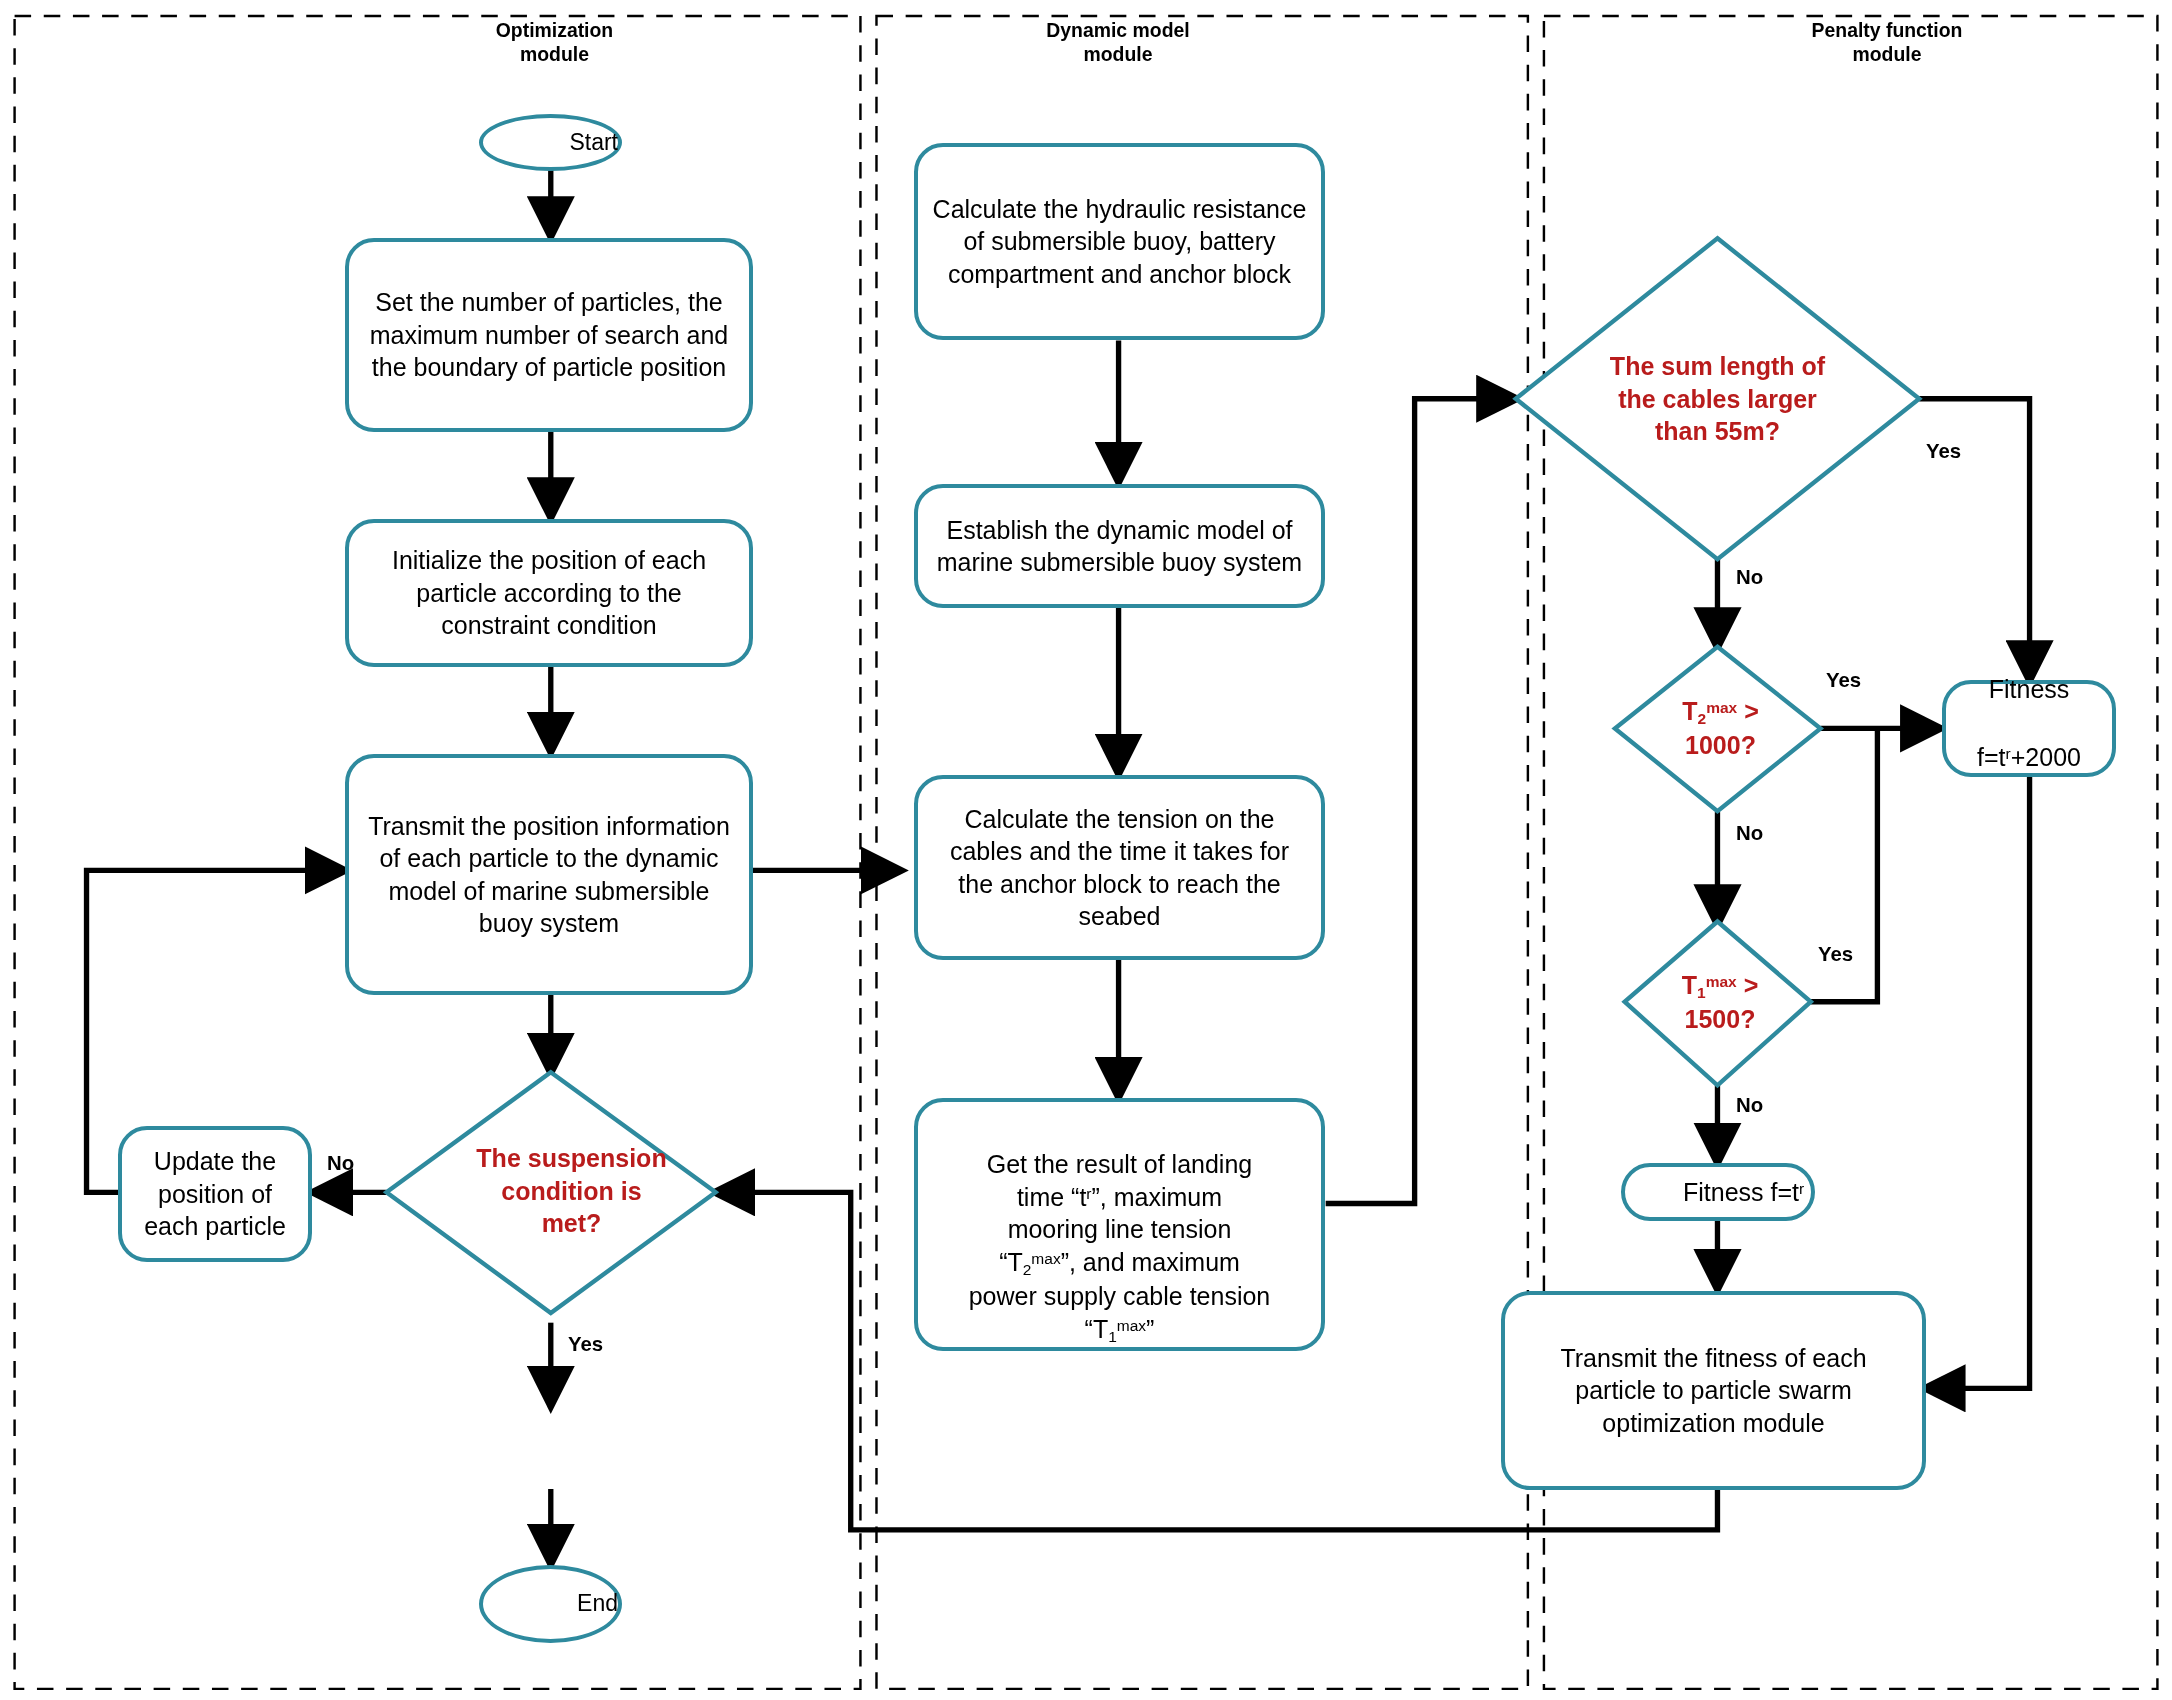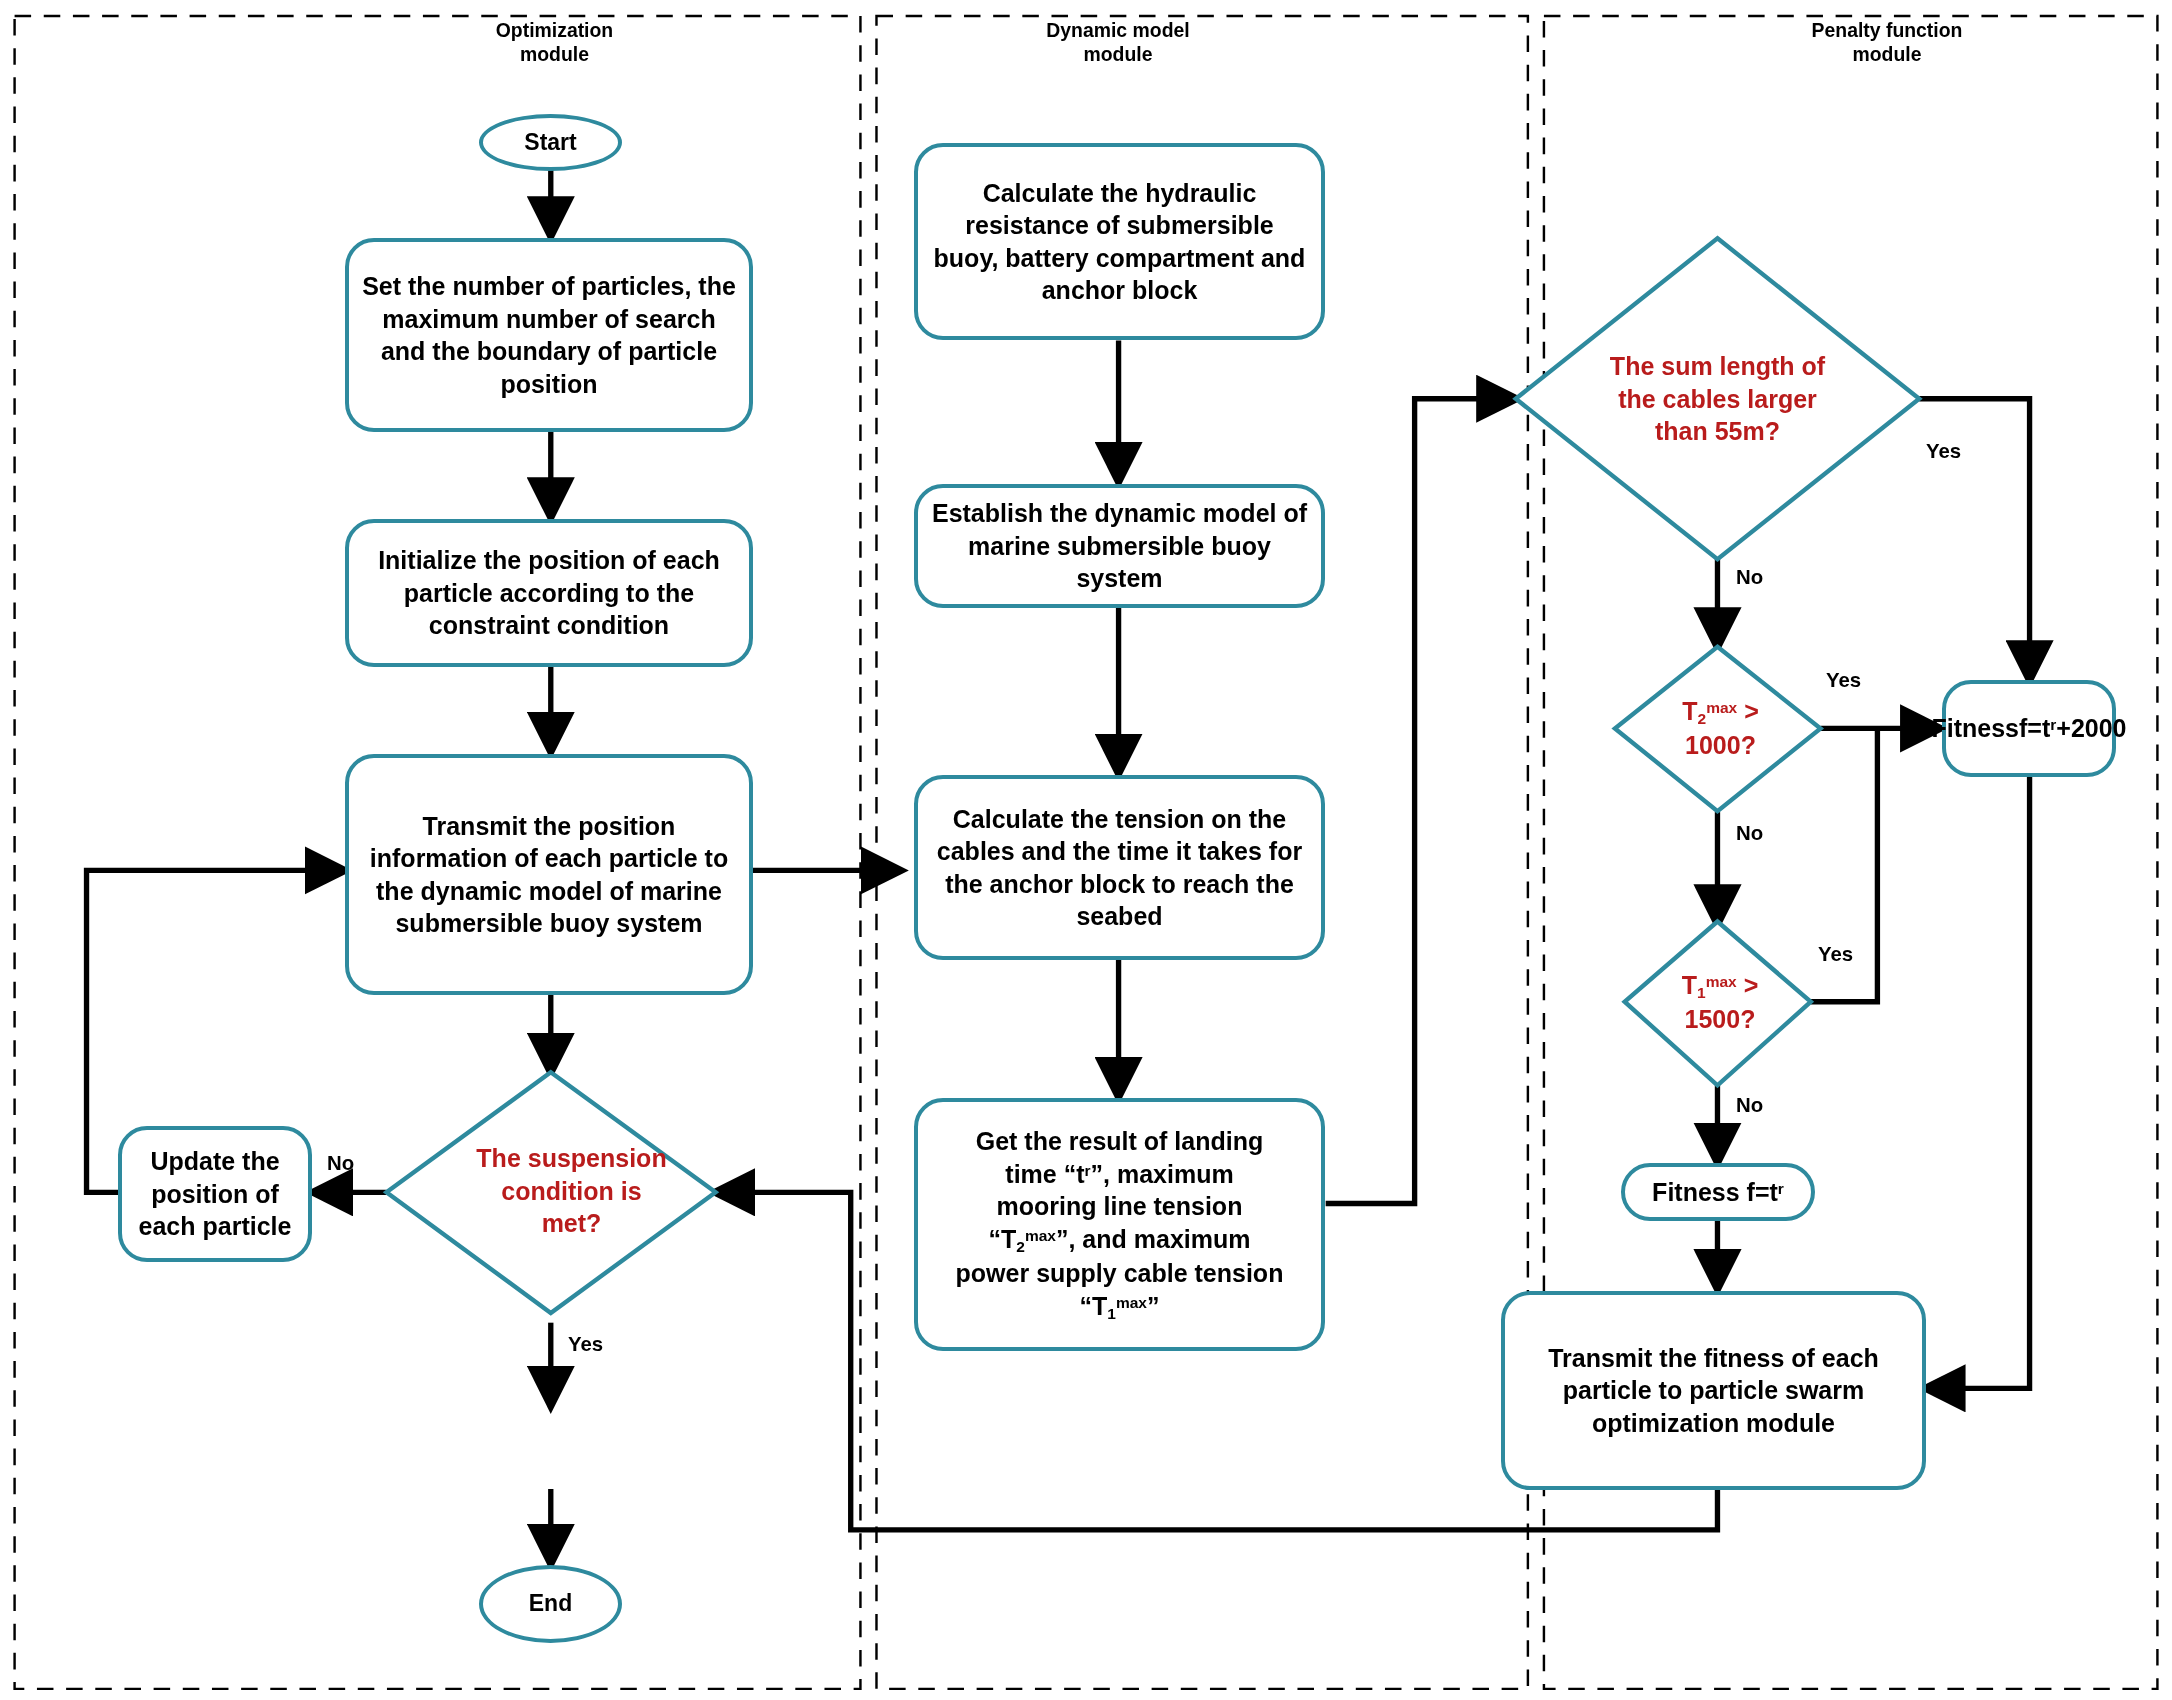--- a/index.html
+++ b/index.html
@@ -1,20 +1,20 @@
 <!DOCTYPE html>
 <html style="font-size:7.8px"><head>
 <meta charset="utf-8">
 <style>
   html,body{margin:0;padding:0;background:#ffffff;}
   body{font-family:"Liberation Sans",sans-serif;}
   #stage{position:relative;width:2172px;height:1701px;background:#fff;overflow:hidden;}
   svg.layer{position:absolute;left:0;top:0;width:2172px;height:1701px;}
   .node{position:absolute;box-sizing:border-box;display:flex;align-items:center;
-        justify-content:center;text-align:center;color:#000;font-weight:bold;
+        justify-content:flex-end;text-align:center;color:#000;font-weight:normal;
         font-family:"Liberation Sans",sans-serif;line-height:1.30;}
   .proc{border:4.4px solid #2e8a9e;border-radius:29px;background:#fff;}
   .term{border:4.4px solid #2e8a9e;border-radius:50%;background:#fff;}
   .diamond-label{position:absolute;display:flex;align-items:center;justify-content:center;
         text-align:center;color:#b91c1c;font-weight:bold;line-height:1.30;
         font-family:"Liberation Sans",sans-serif;}
   .modlabel{position:absolute;text-align:center;color:#000;font-weight:bold;
         font-size:19.4px;line-height:1.25;font-family:"Liberation Sans",sans-serif;}
   .edgelabel{position:absolute;color:#000;font-weight:bold;font-size:20.4px;
         font-family:"Liberation Sans",sans-serif;white-space:nowrap;}
@@ -181,21 +181,21 @@
     <div>1000?</div>
   </div>
 
   <div class="diamond-label f46" style="left:1642px;top:949px;width:156px;height:107px;flex-direction:column;">
     <div>
       <span>T</span><sub>1</sub><sup>max</sup><span> &gt;</span>
     </div>
     <div>1500?</div>
   </div>
 
-  <div class="node proc f46" style="left:1942px;top:680px;width:174px;height:97px;flex-direction:row;padding:0 6.8px;">
+  <div class="node proc f46" style="left:1942px;top:680px;width:174px;height:97px;flex-direction:column;padding:0 6.8px;gap:35px;">
     <div>Fitness</div>
     <div>
       <span>f=t</span><sup>r</sup><span>+2000</span>
     </div>
   </div>
 
   <div class="node proc f46" style="left:1621px;top:1163px;width:194px;height:58px;padding:0 6.8px;">
     <div>
       <span>Fitness f=t</span><sup>r</sup>
     </div>

